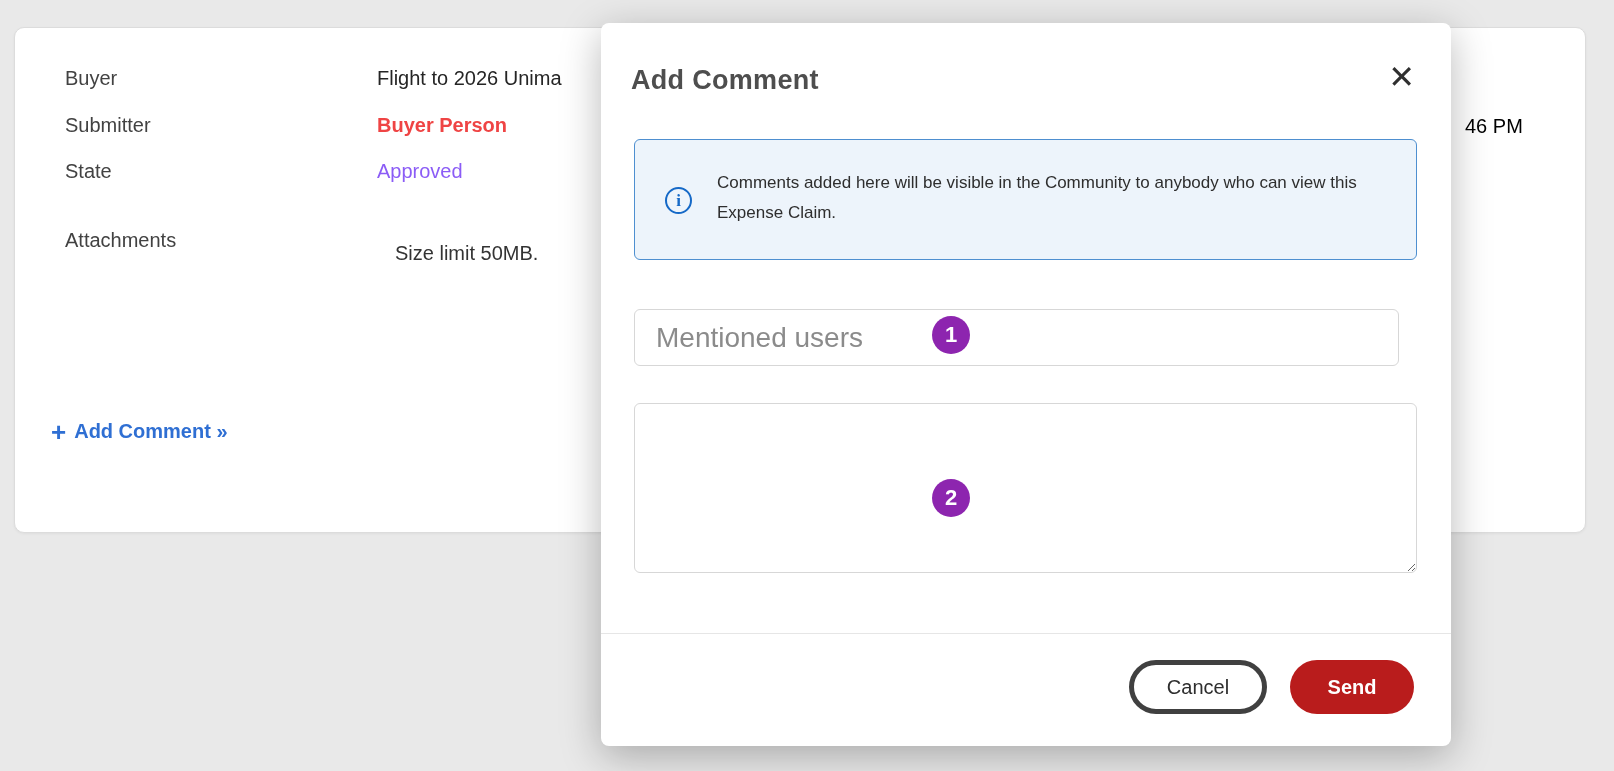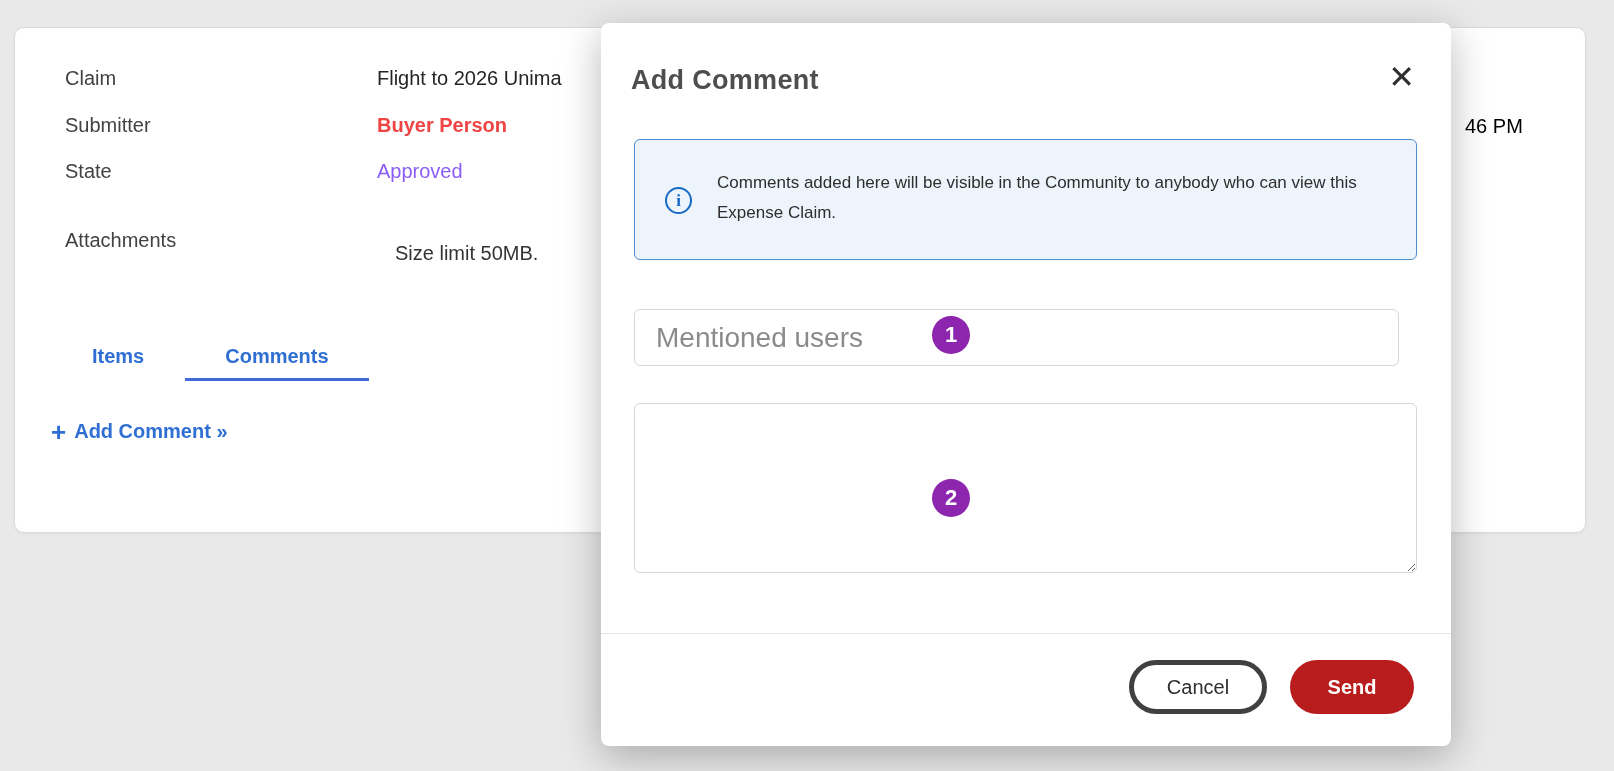--- a/index.html
+++ b/index.html
@@ -106,38 +106,34 @@
     font-weight:600;
   }
 </style>
 </head>
 <body>
 
 <div class="screen">
 
   <div class="card">
 
-    <div class="f-label" style="top:39px">Claim</div>
+    <div class="f-label" style="top:39px">Buyer</div>
     <div class="f-value" style="top:39px">Flight to 2026 Unima</div>
 
     <div class="f-label" style="top:86px">Submitter</div>
     <div class="f-value link-blue" style="top:86px">Buyer Person</div>
 
     <div class="f-label" style="top:132px">State</div>
     <div class="f-value status-green" style="top:132px">Approved</div>
 
     <div class="f-label" style="top:201px">Attachments</div>
     <div class="hint-value" style="top:214px">Size limit 50MB.</div>
 
     <div class="timestamp">46 PM</div>
 
-    <div class="tabs">
-      <div class="tab tab-items">Items</div>
-      <div class="tab tab-comments active">Comments</div>
-    </div>
 
     <div class="add-comment">
       <span class="plus">+</span>
       <span>Add Comment »</span>
     </div>
 
   </div>
 
   <div class="modal">
 

